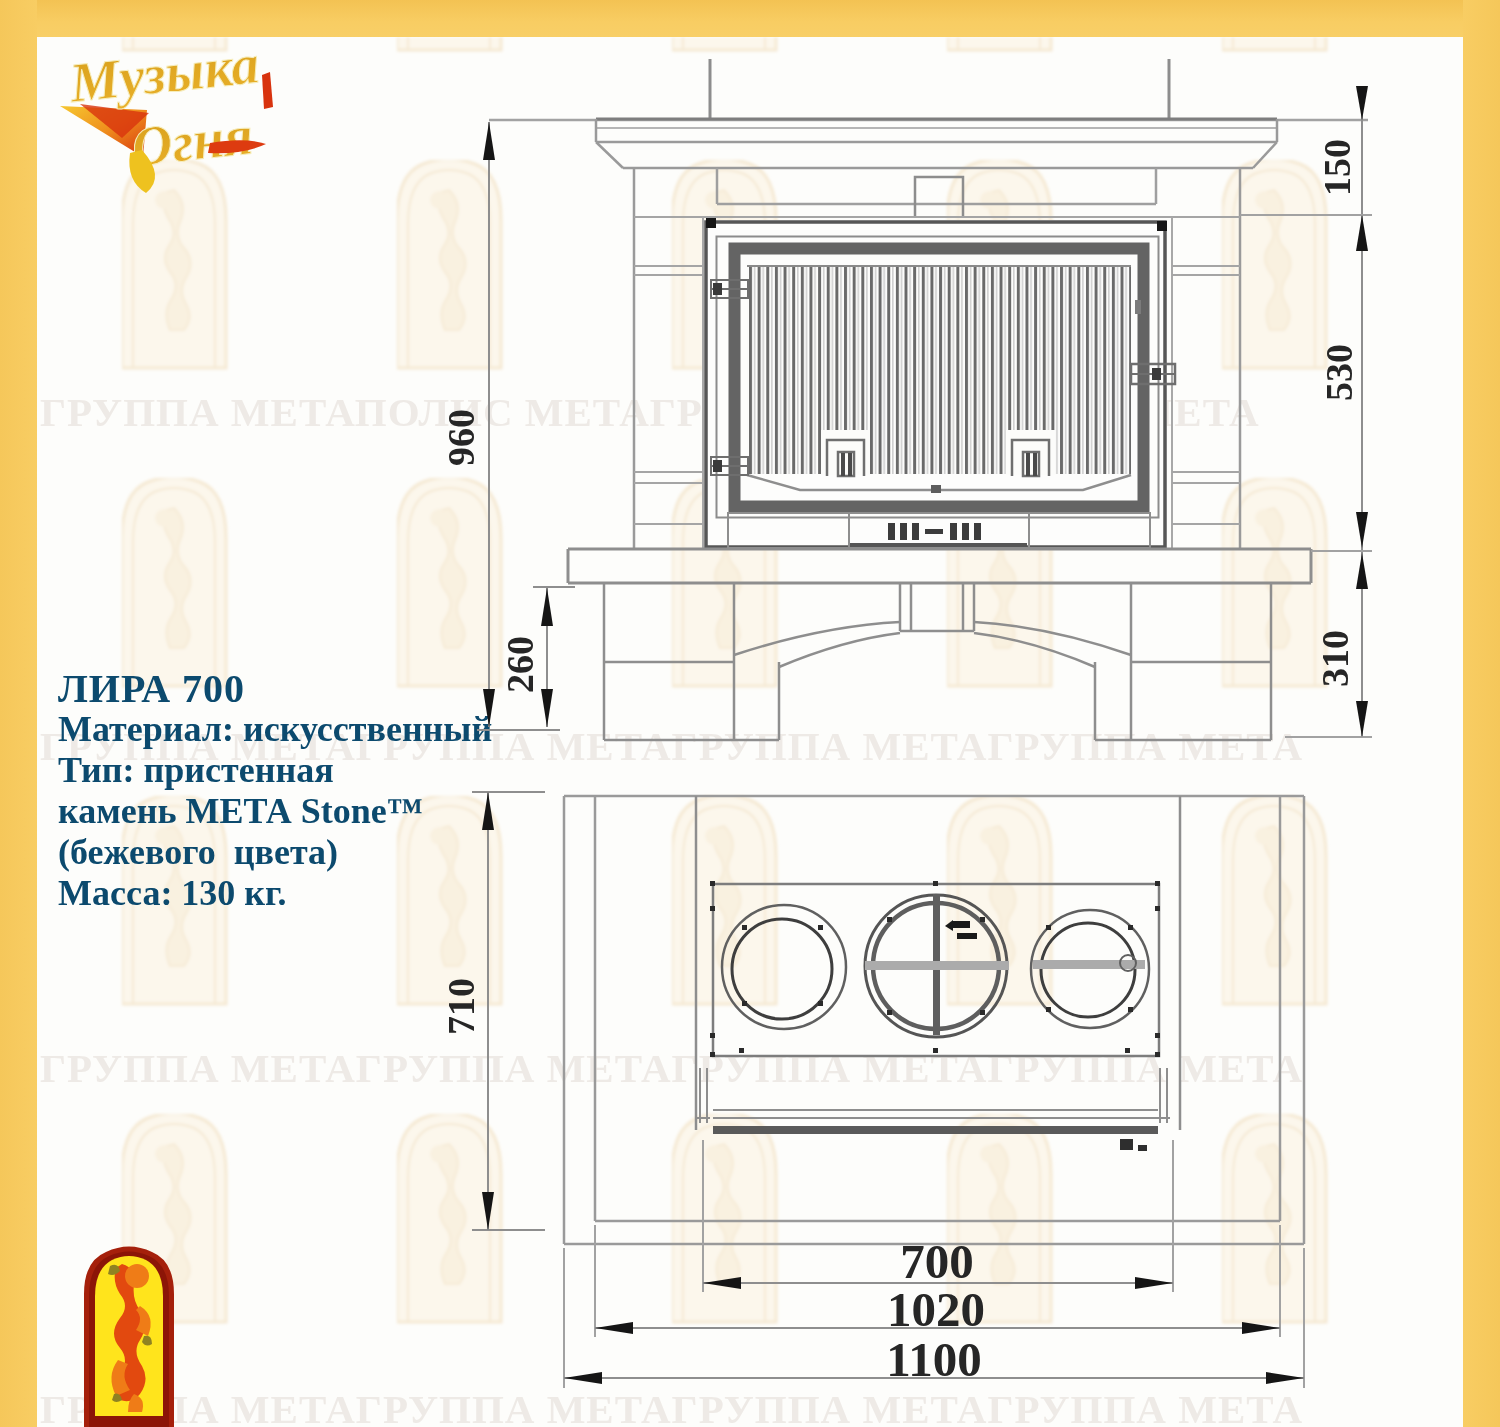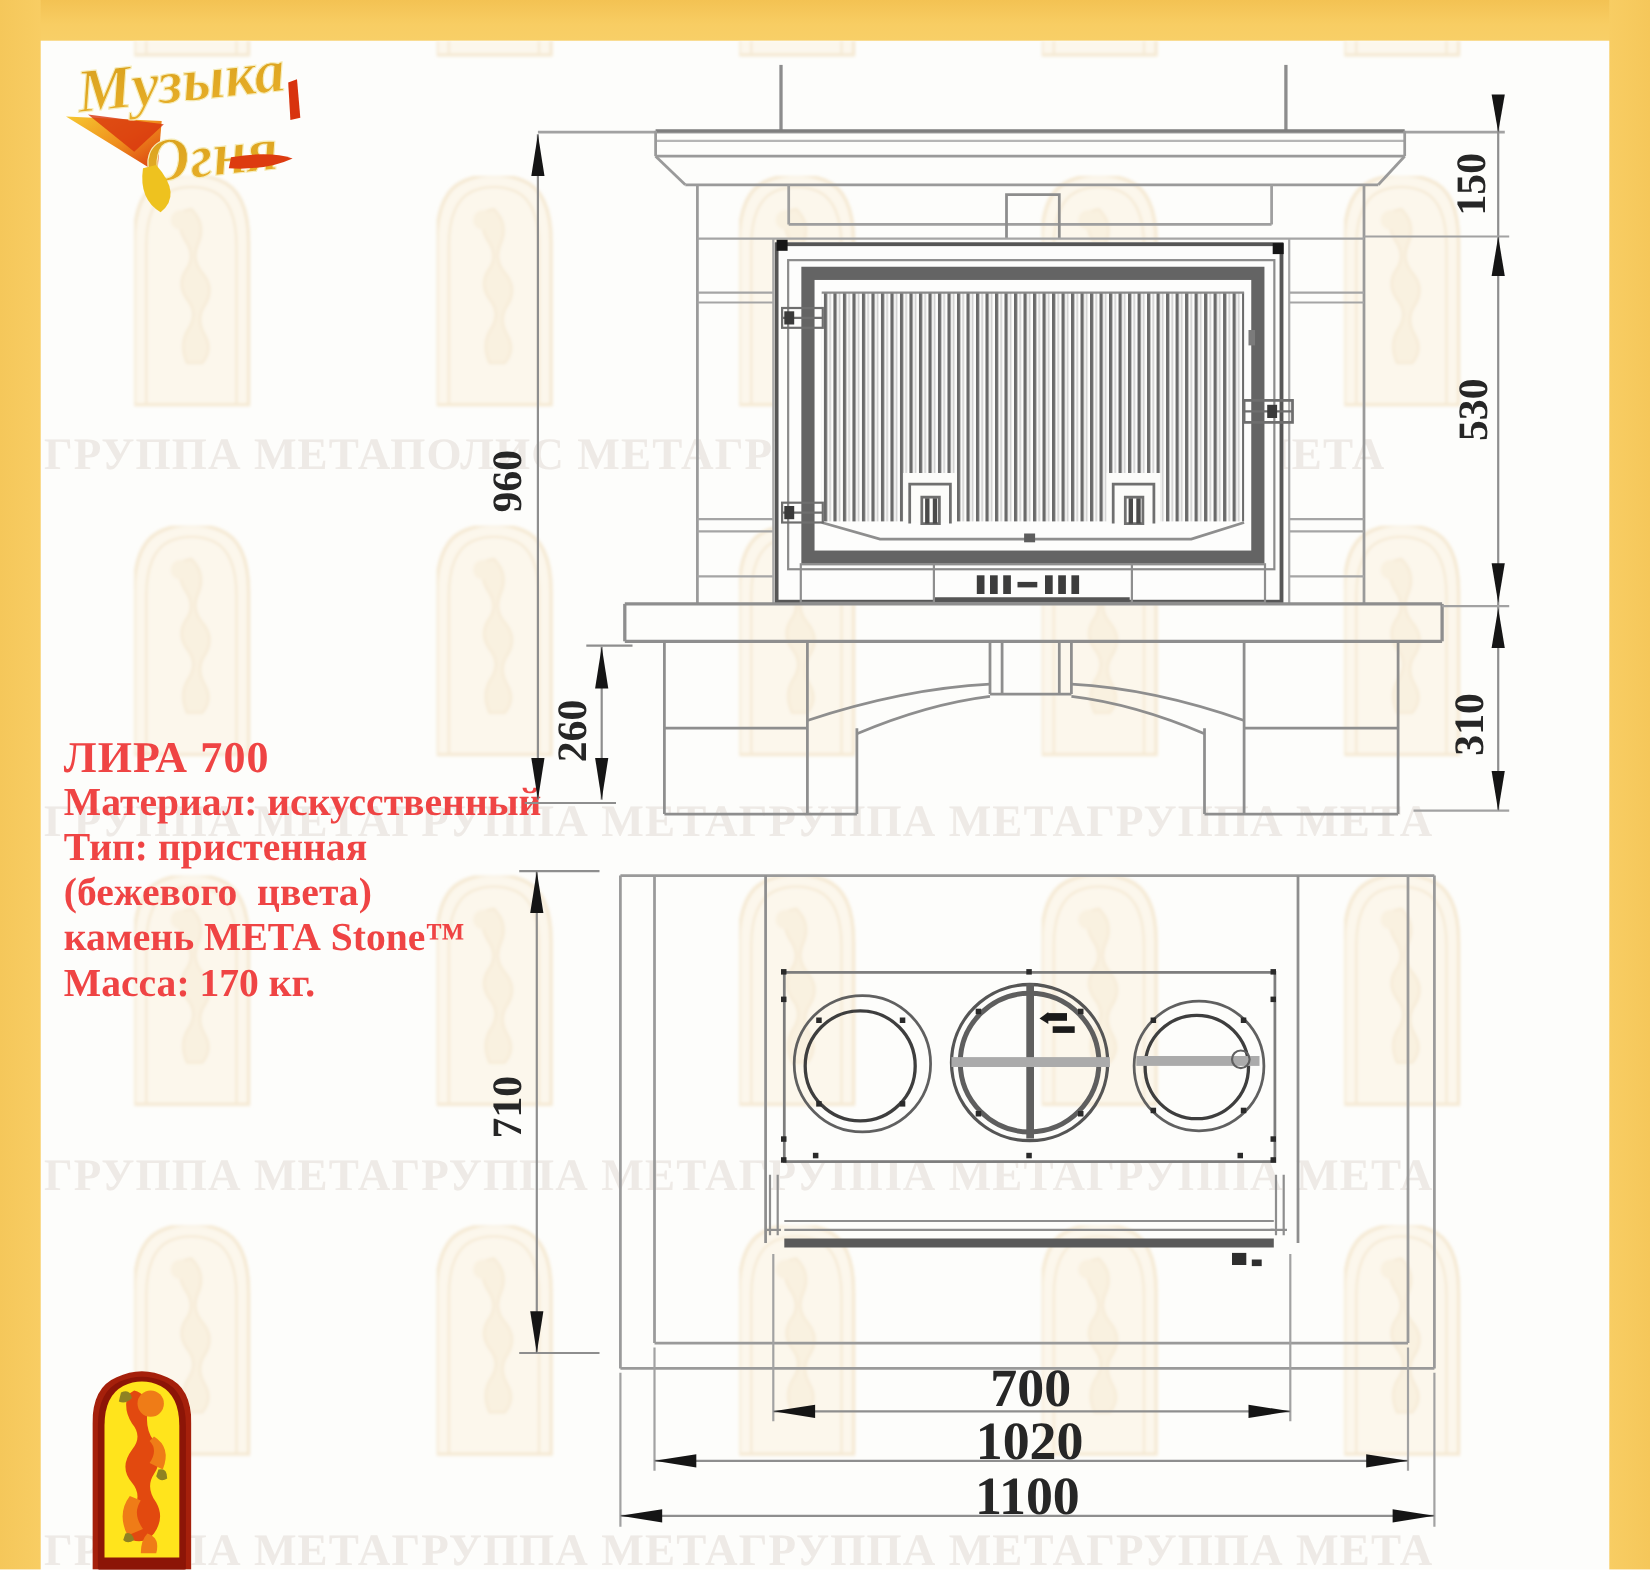--- a/index.html
+++ b/index.html
@@ -10,21 +10,21 @@
   .band.left{background:linear-gradient(90deg,#f5c75a 0%,#f8cd63 100%);}
   .band.right{background:linear-gradient(270deg,#f5c75a 0%,#f8cd63 100%);}
   .band.top{left:0;top:0;width:1500px;height:37px;}
   .band.left{left:0;top:0;width:37px;height:1427px;}
   .band.right{left:1463px;top:0;width:37px;height:1427px;}
   .wm{position:absolute;left:37px;top:37px;}
   .wmtext{position:absolute;white-space:nowrap;overflow:hidden;width:1420px;left:40px;
           font-family:"Liberation Serif", serif;font-weight:bold;font-size:41px;
           color:#eeeae6;letter-spacing:1px;}
   .spec{position:absolute;left:58px;top:668px;font-family:"Liberation Serif", serif;
-        font-weight:bold;color:#ef4444;font-size:36px;line-height:41px;white-space:nowrap;}
+        font-weight:bold;color:#0c4a6e;font-size:36px;line-height:41px;white-space:nowrap;}
   .spec .t1{font-size:40px;letter-spacing:1px;}
   .draw{position:absolute;left:0;top:0;}
 </style>
 </head>
 <body>
 <div class="page">
 
 <div class="band top"></div>
 
 <div class="band left"></div>
@@ -54,23 +54,23 @@
 <div class="wmtext" style="top:722px;">ГРУППА МЕТАГРУППА  МЕТАГРУППА МЕТАГРУППА  МЕТА</div>
 
 <div class="wmtext" style="top:1044px;">ГРУППА МЕТАГРУППА  МЕТАГРУППА МЕТАГРУППА  МЕТА</div>
 
 <div class="wmtext" style="top:1385px;">ГРУППА МЕТАГРУППА  МЕТАГРУППА МЕТАГРУППА  МЕТА</div>
 
 <div class="spec">
   <div class="t1">ЛИРА 700</div>
   <div>Материал: искусственный</div>
   <div>Тип: пристенная</div>
+  <div>камень МЕТА Stone™</div>
   <div>(бежевого&nbsp; цвета)</div>
-  <div>камень МЕТА Stone™</div>
-  <div>Масса: 170 кг.</div>
+  <div>Масса: 130 кг.</div>
 </div>
 
 <svg class="draw" width="1500" height="1427" viewBox="0 0 1500 1427" style="font-family:'Liberation Serif', serif;">
 <defs>
 <pattern id="bars" width="8.64" height="12" patternUnits="userSpaceOnUse" patternTransform="translate(749,0)">
   <rect x="0" y="0" width="3" height="12" fill="#6a6a6a"></rect>
   <rect x="4.8" y="0" width="1.6" height="12" fill="#cfcfcf"></rect>
 </pattern>
 </defs>
 <g fill="none" stroke-linecap="butt">

